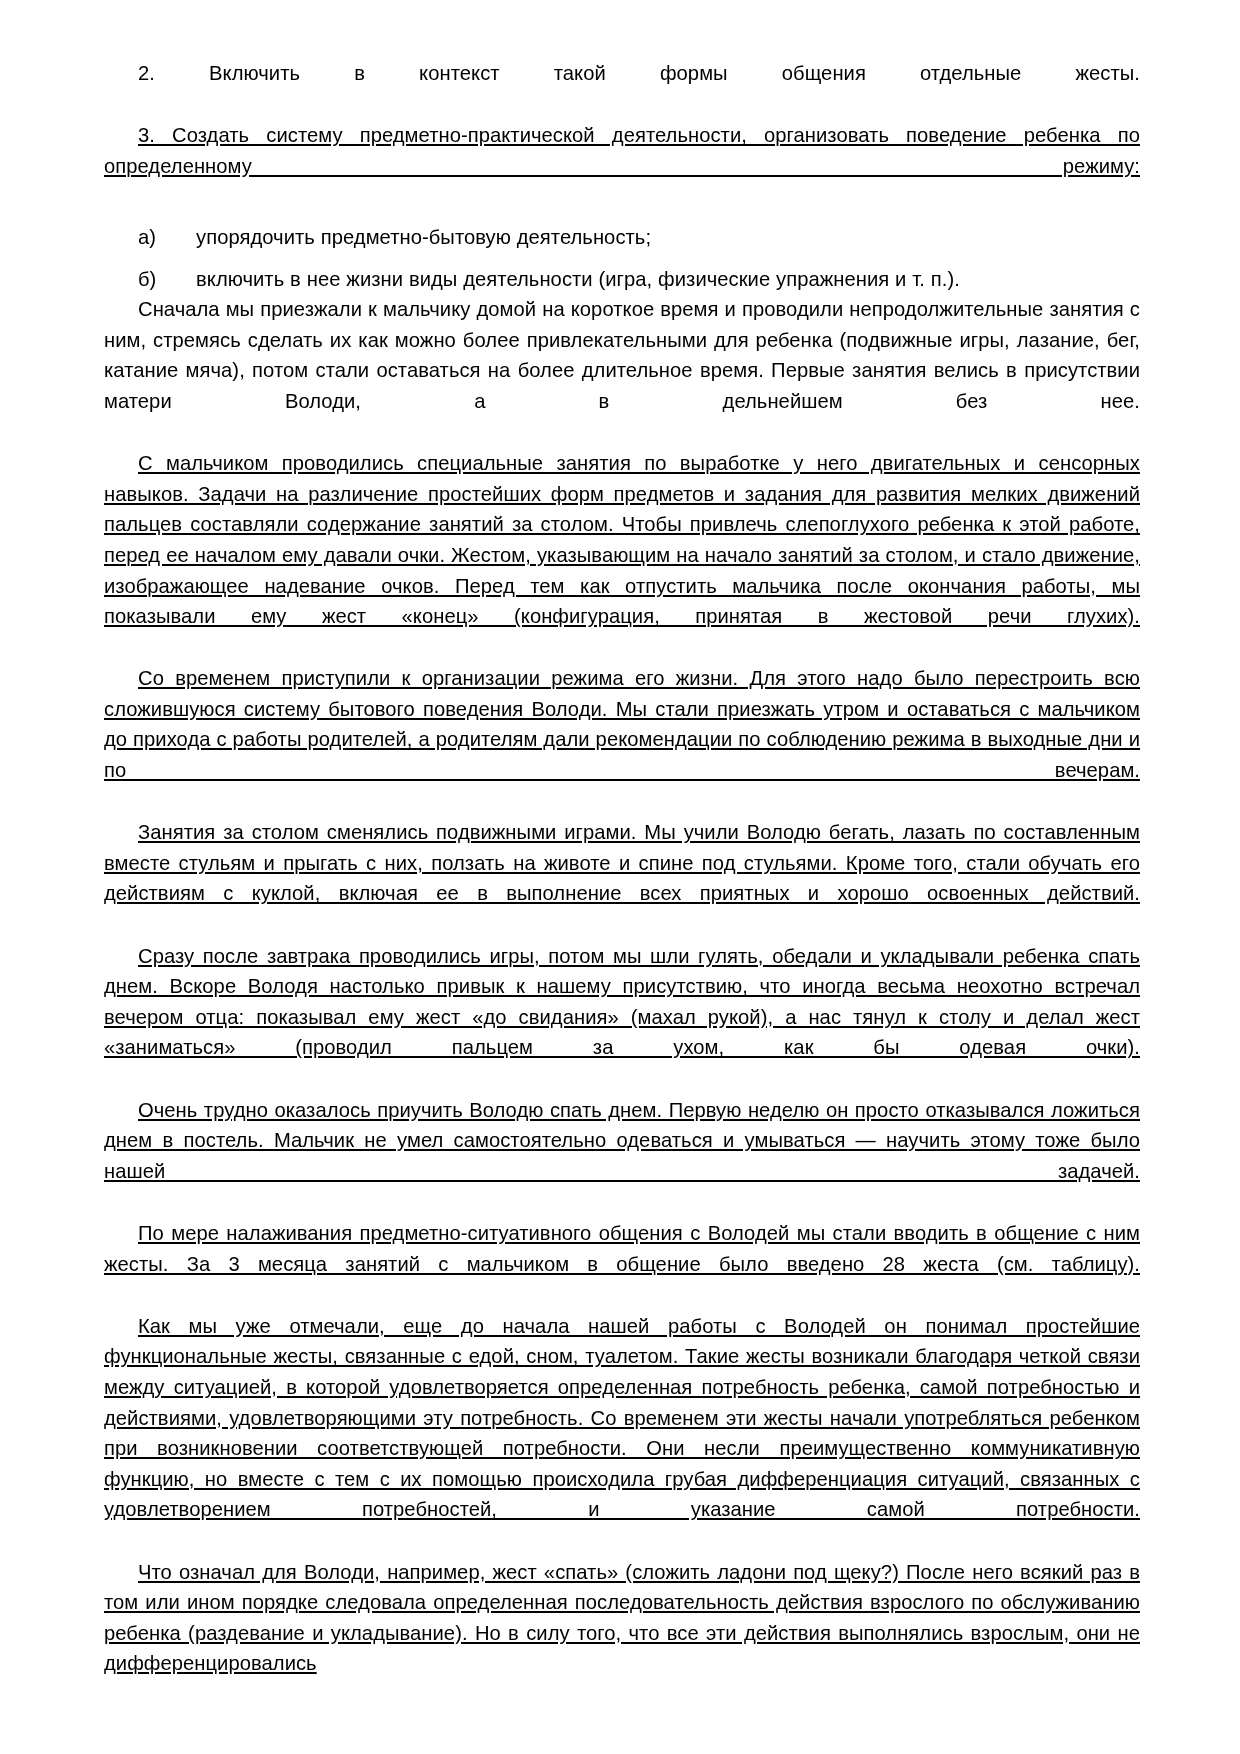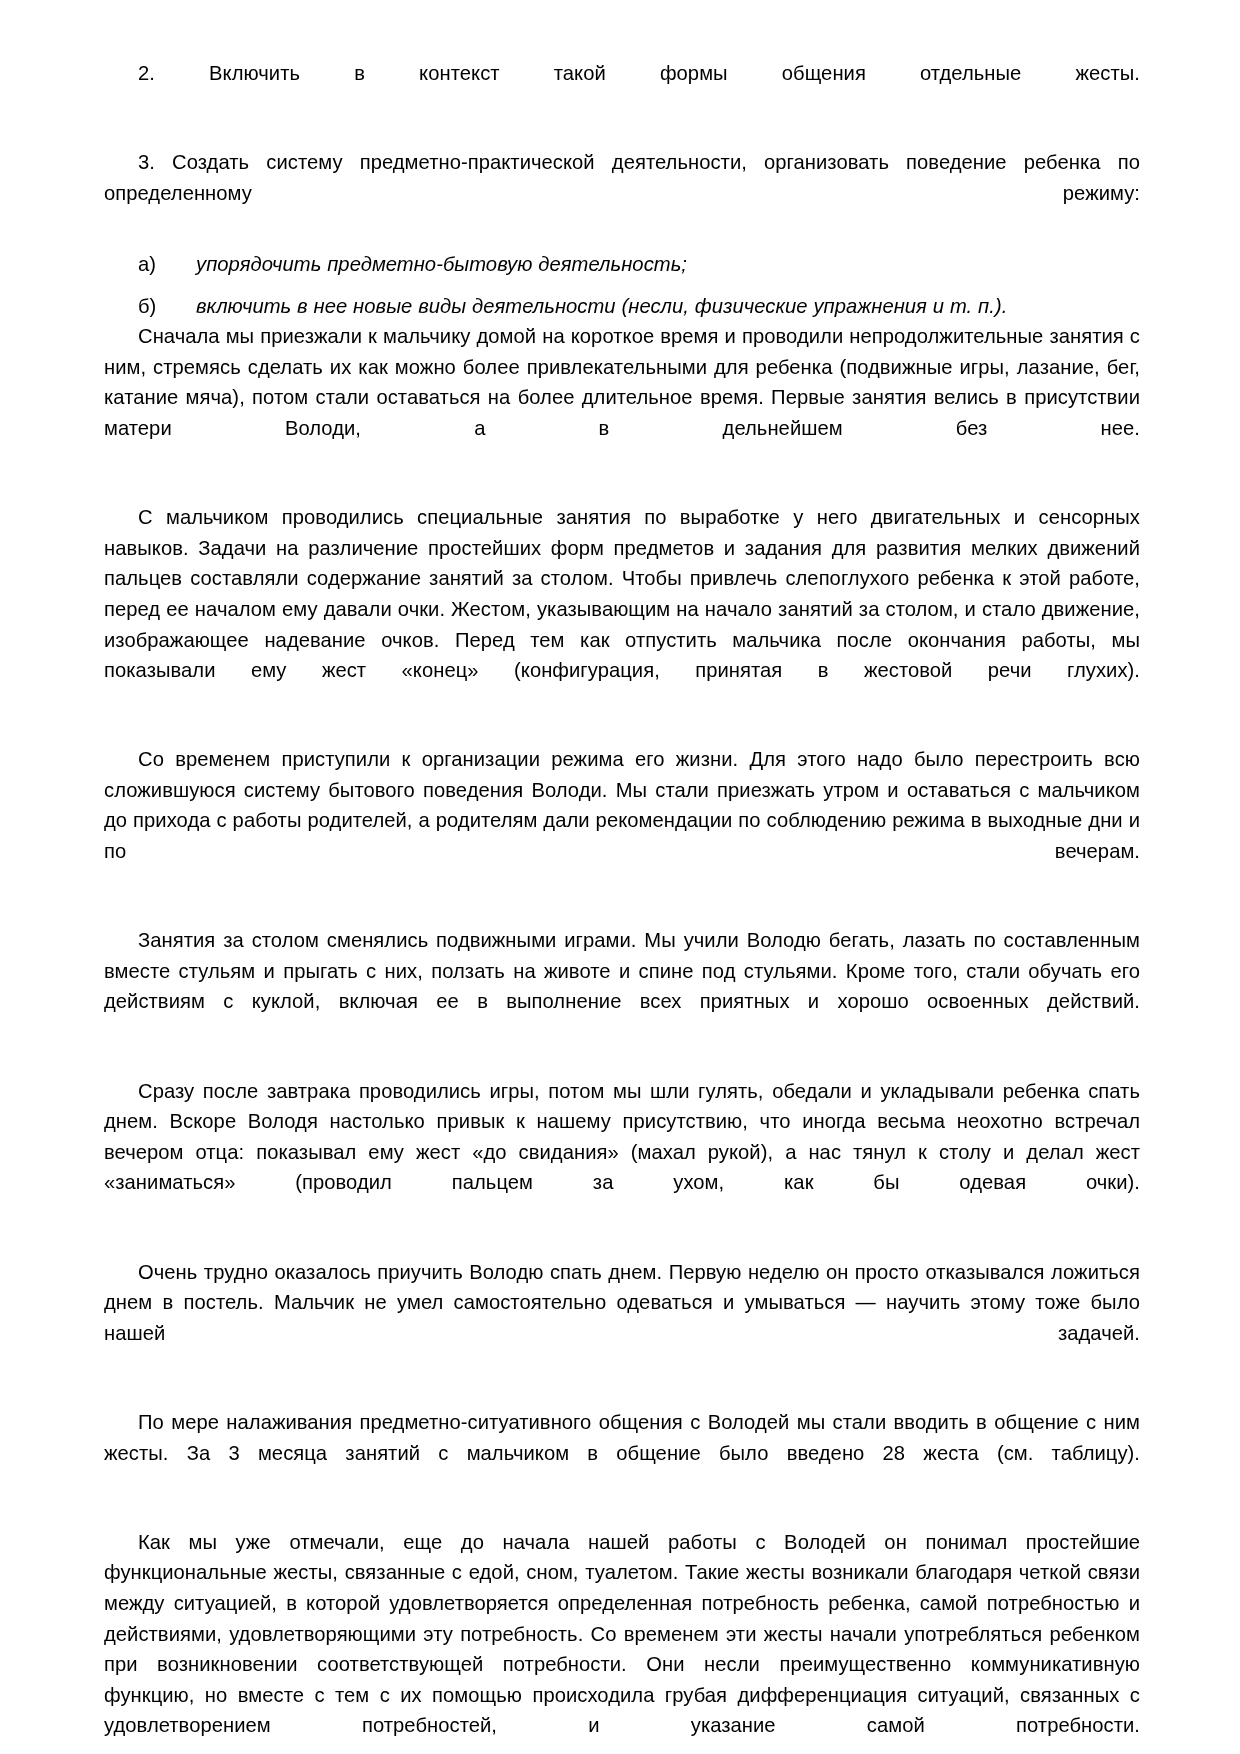--- a/index.html
+++ b/index.html
@@ -32,36 +32,36 @@
     word-spacing: 0.2px;
   }
   p.para {
     margin: 0 0 0 0;
     padding: 0;
     text-indent: 34px;
     text-align: justify;
   }
   
   p.para + p.para {
-    margin-top: 28px;
+    margin-top: 1px;
+    text-decoration: underline;
   }
   
   .list-item {
     display: flex;
     margin-top: 10.5px;
     padding-left: 34px;
   }
   .list-item .marker {
     flex: 0 0 58px;
     text-align: left;
   }
   .list-item .item-text {
     flex: 1 1 auto;
     text-align: left;
-    font-style: italic;
   }
   
   .para.j {
     text-align: justify;
   }
   .para.j::after {
     content: "";
     display: inline-block;
     width: 100%;
   }
@@ -79,21 +79,21 @@
 
     <p class="para j">3. Создать систему предметно-практической деятельности, организовать поведение ребенка по определенному режиму:</p>
 
     <div class="list-item">
       <span class="marker">а)</span>
       <span class="item-text">упорядочить предметно-бытовую деятельность;</span>
     </div>
 
     <div class="list-item">
       <span class="marker">б)</span>
-      <span class="item-text">включить в нее новые виды деятельности (несли, физические упражнения и т. п.).</span>
+      <span class="item-text">включить в нее жизни виды деятельности (игра, физические упражнения и т. п.).</span>
     </div>
 
     <p class="para j">Сначала мы приезжали к мальчику домой на короткое время и проводили непродолжительные занятия с ним, стремясь сделать их как можно более привлекательными для ребенка (подвижные игры, лазание, бег, катание мяча), потом стали оставаться на более длительное время. Первые занятия велись в присутствии матери Володи, а в дельнейшем без нее.</p>
     <p class="para j">С мальчиком проводились специальные занятия по выработке у него двигательных и сенсорных навыков. Задачи на различение простейших форм предметов и задания для развития мелких движений пальцев составляли содержание занятий за столом. Чтобы привлечь слепоглухого ребенка к этой работе, перед ее началом ему давали очки. Жестом, указывающим на начало занятий за столом, и стало движение, изображающее надевание очков. Перед тем как отпустить мальчика после окончания работы, мы показывали ему жест «конец» (конфигурация, принятая в жестовой речи глухих).</p>
     <p class="para j">Со временем приступили к организации режима его жизни. Для этого надо было перестроить всю сложившуюся систему бытового поведения Володи. Мы стали приезжать утром и оставаться с мальчиком до прихода с работы родителей, а родителям дали рекомендации по соблюдению режима в выходные дни и по вечерам.</p>
     <p class="para j">Занятия за столом сменялись подвижными играми. Мы учили Володю бегать, лазать по составленным вместе стульям и прыгать с них, ползать на животе и спине под стульями. Кроме того, стали обучать его действиям с куклой, включая ее в выполнение всех приятных и хорошо освоенных действий.</p>
     <p class="para j">Сразу после завтрака проводились игры, потом мы шли гулять, обедали и укладывали ребенка спать днем. Вскоре Володя настолько привык к нашему присутствию, что иногда весьма неохотно встречал вечером отца: показывал ему жест «до свидания» (махал рукой), а нас тянул к столу и делал жест «заниматься» (проводил пальцем за ухом, как бы одевая очки).</p>
     <p class="para j">Очень трудно оказалось приучить Володю спать днем. Первую неделю он просто отказывался ложиться днем в постель. Мальчик не умел самостоятельно одеваться и умываться — научить этому тоже было нашей задачей.</p>
     <p class="para j">По мере налаживания предметно-ситуативного общения с Володей мы стали вводить в общение с ним жесты. За 3 месяца занятий с мальчиком в общение было введено 28 жеста (см. таблицу).</p>
     <p class="para j">Как мы уже отмечали, еще до начала нашей работы с Володей он понимал простейшие функциональные жесты, связанные с едой, сном, туалетом. Такие жесты возникали благодаря четкой связи между ситуацией, в которой удовлетворяется определенная потребность ребенка, самой потребностью и действиями, удовлетворяющими эту потребность. Со временем эти жесты начали употребляться ребенком при возникновении соответствующей потребности. Они несли преимущественно коммуникативную функцию, но вместе с тем с их помощью происходила грубая дифференциация ситуаций, связанных с удовлетворением потребностей, и указание самой потребности.</p>

